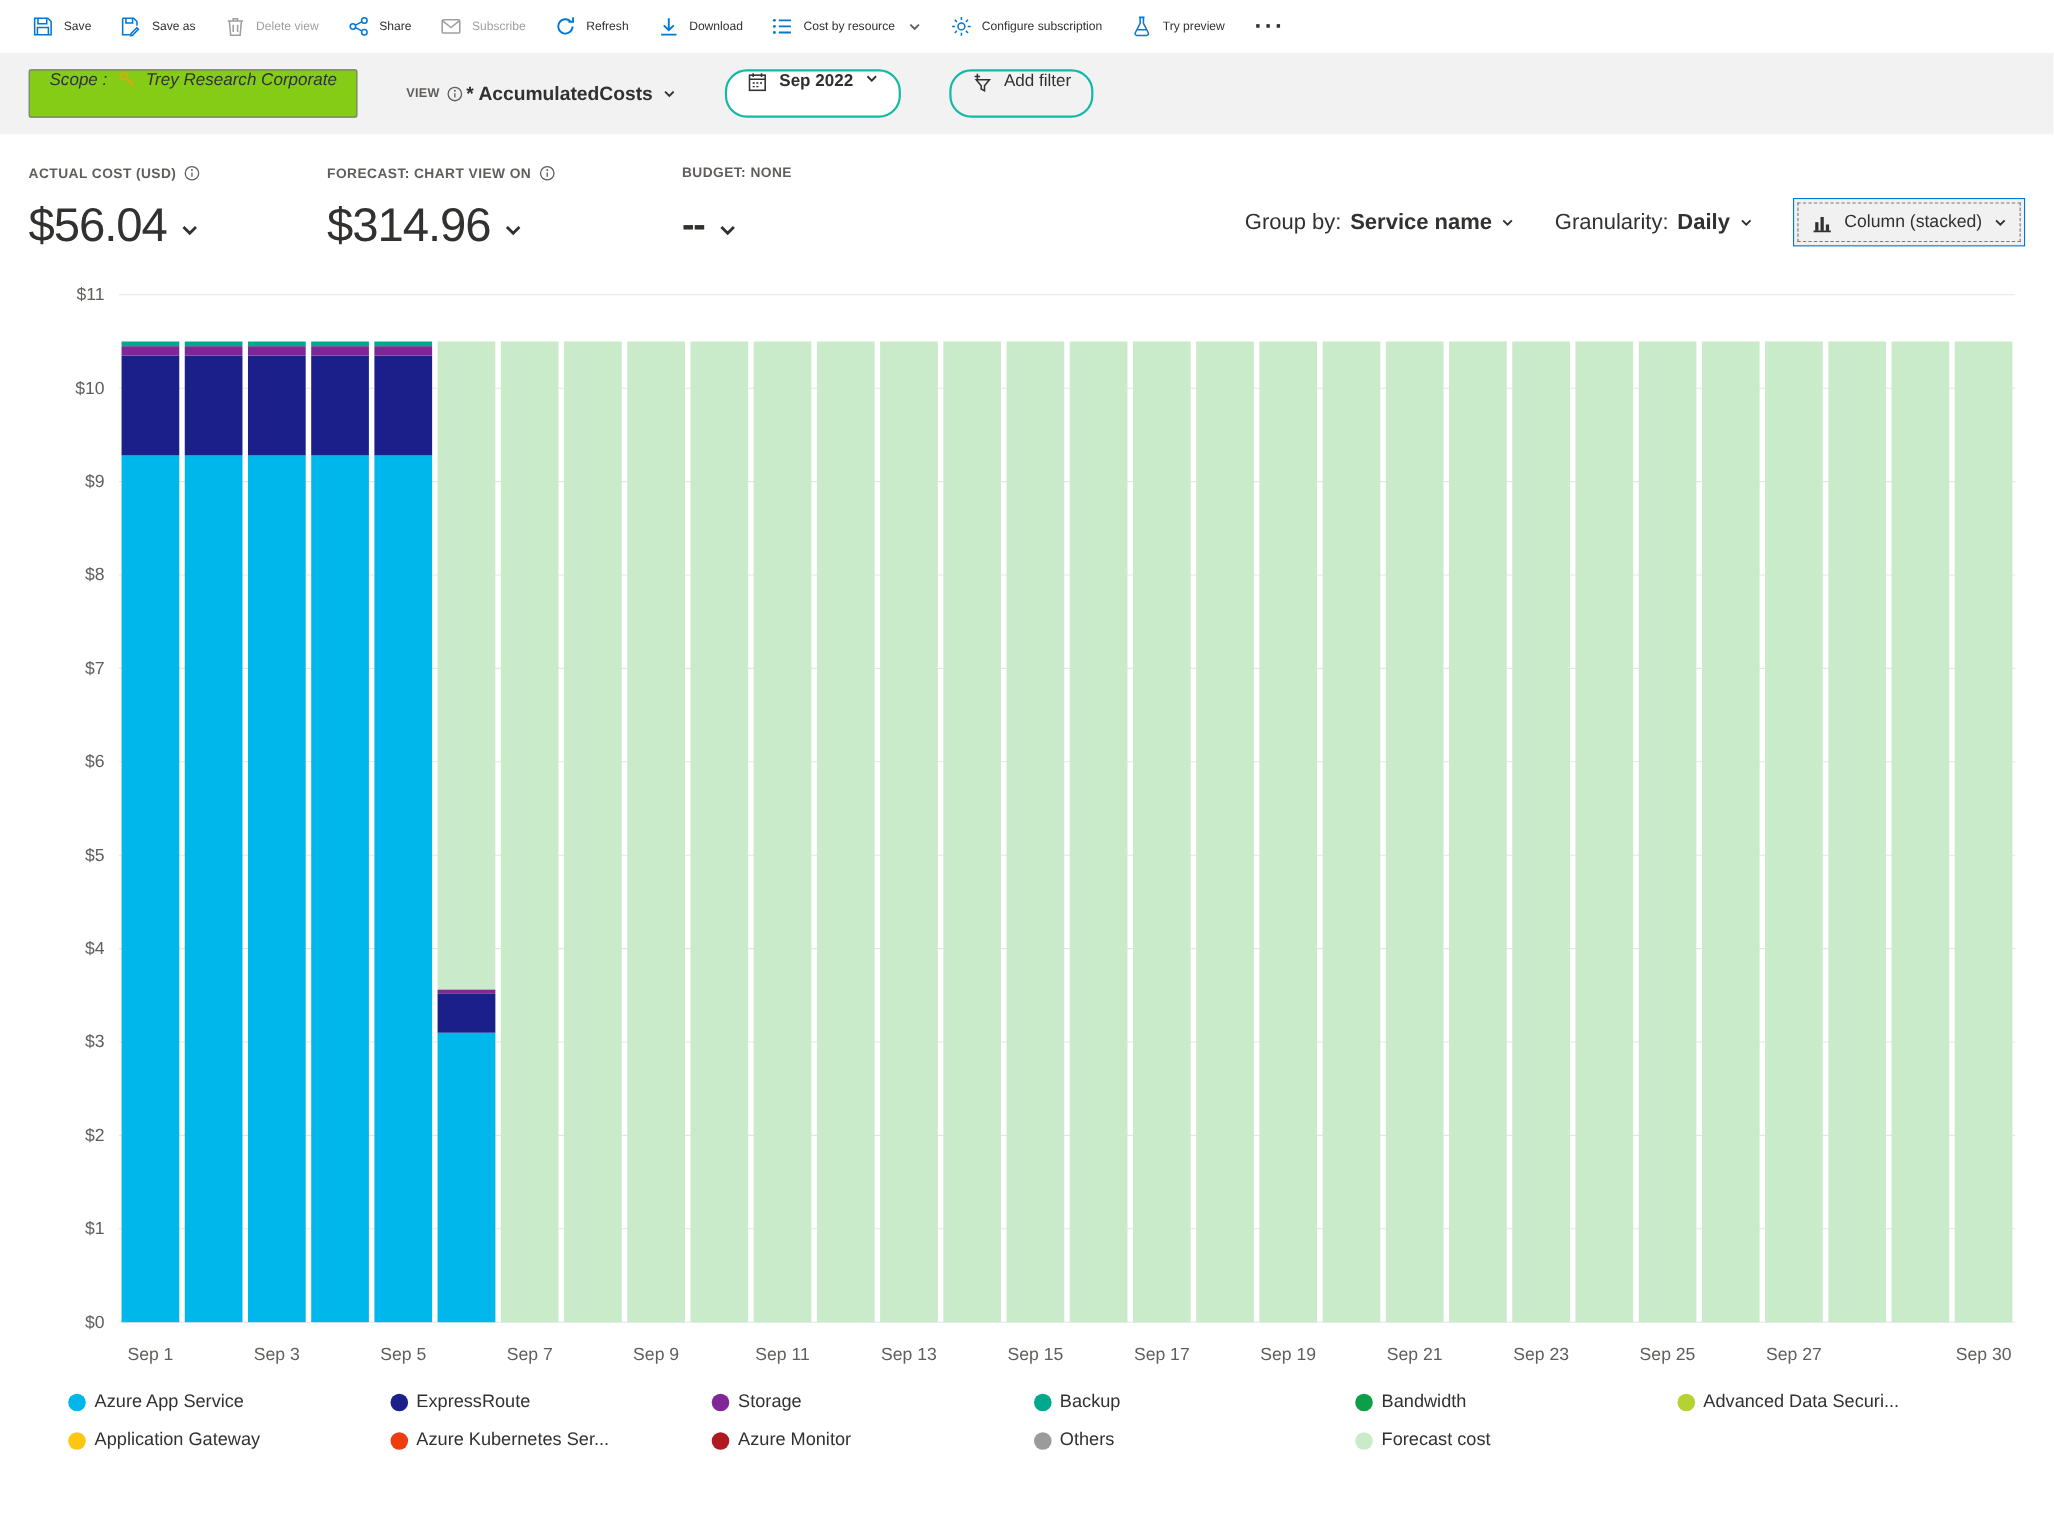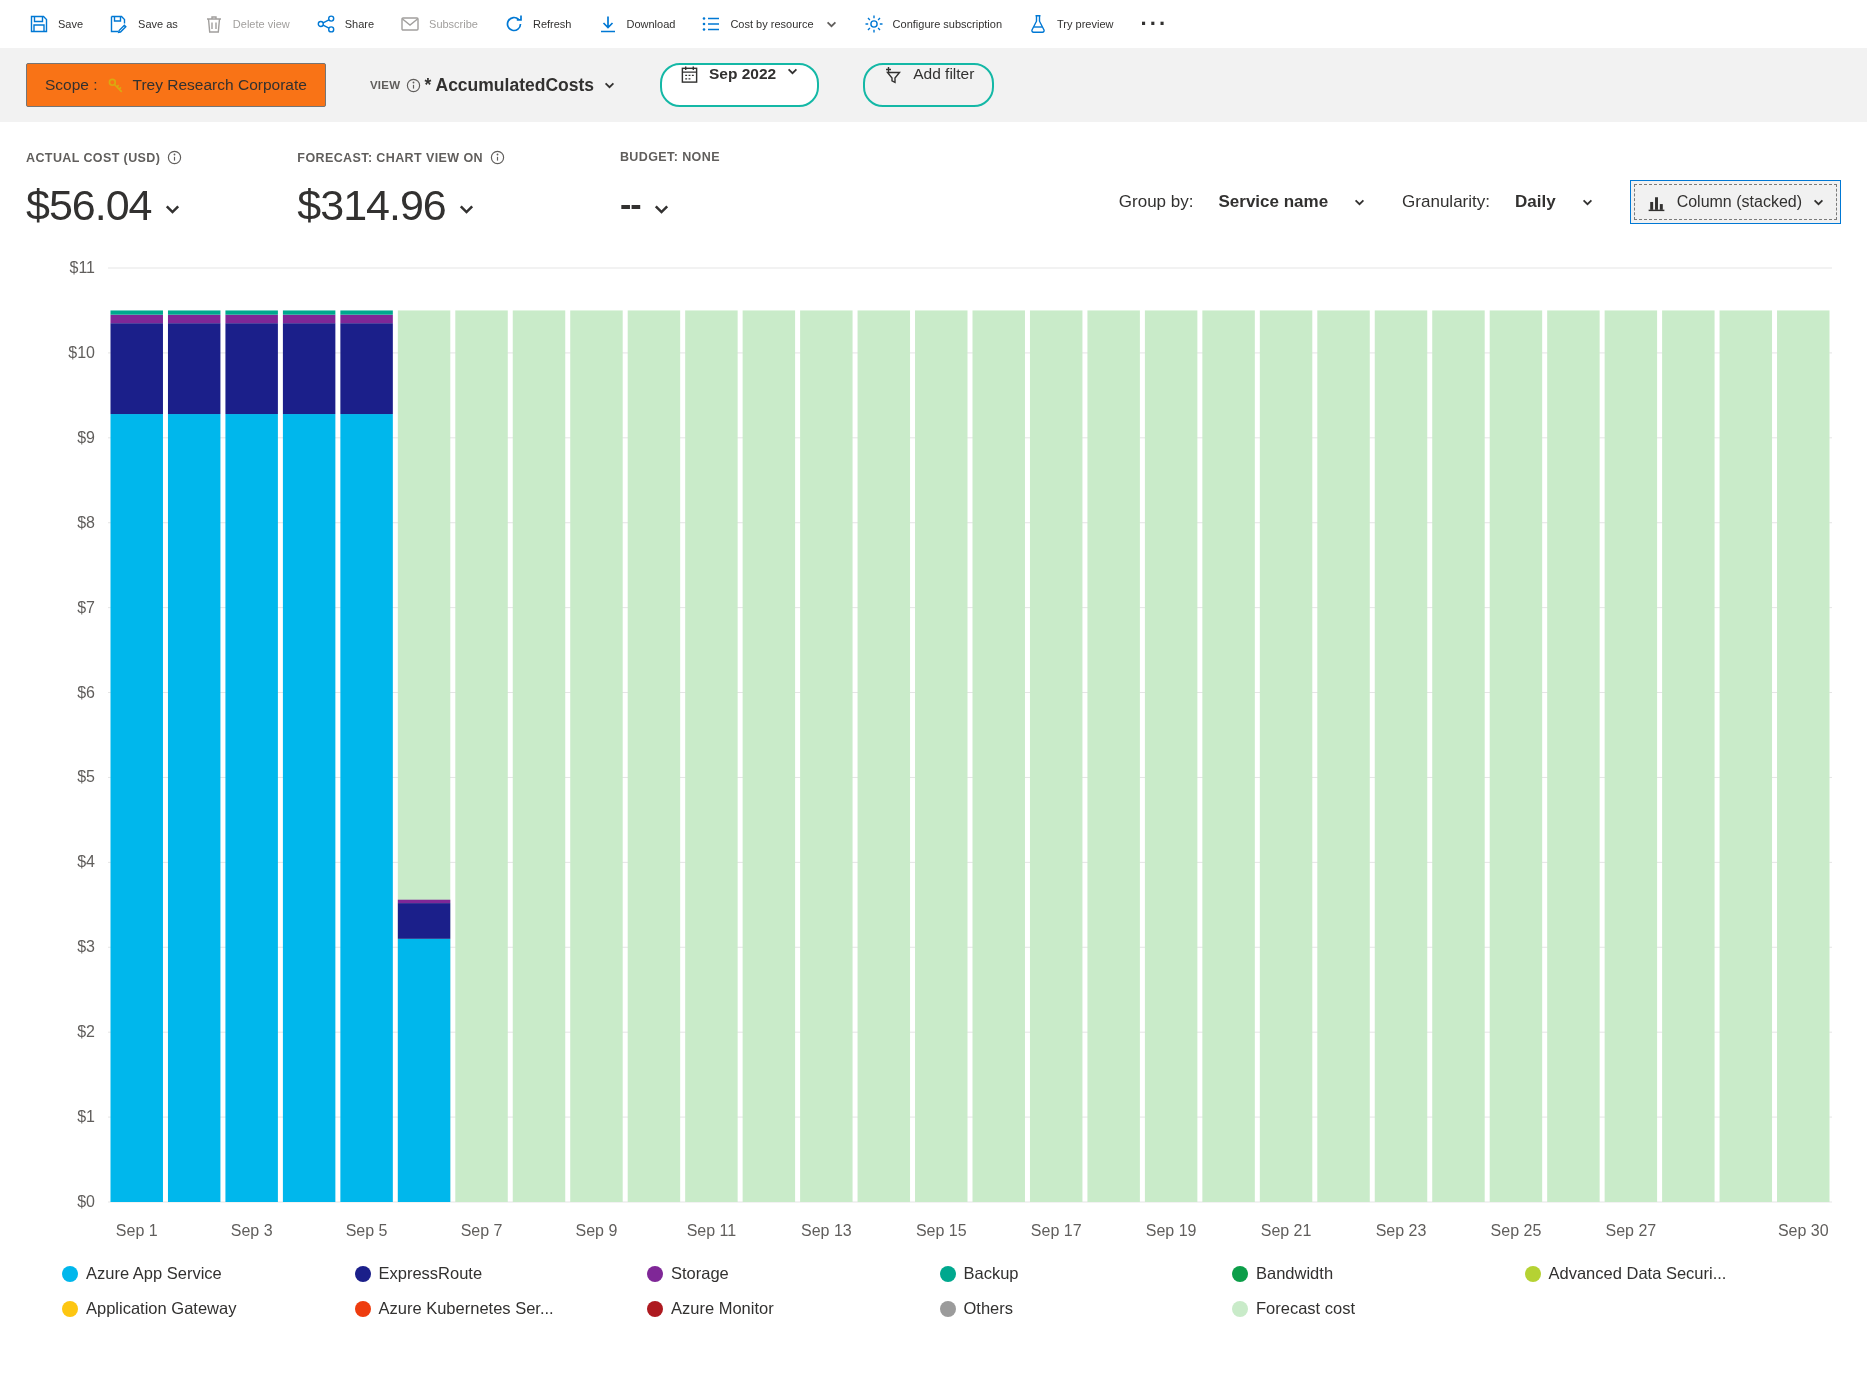--- a/index.html
+++ b/index.html
@@ -12,22 +12,22 @@
            font-size:11px;color:#323130;white-space:nowrap;}
   .tb-item.disabled{color:#a19f9d;cursor:default;}
   .tb-icon{width:20px;height:20px;color:#0078d4;flex:0 0 auto;}
   .tb-item.disabled .tb-icon{color:#a19f9d;}
   .tb-chev{width:13px;height:13px;color:#605e5c;margin-left:2px;}
   .tb-more{font-size:22px;font-weight:700;letter-spacing:2px;padding:0 14px;}
   .icon svg,.tb-icon svg,.tb-chev svg{width:100%;height:100%;display:block;}
 
   
   .filter-bar{height:74px;background:#f2f2f2;display:flex;align-items:center;padding:0 26px;gap:44px;}
-  .scope-pill{display:flex;align-items:center;gap:9px;background:#f97316;border:1px solid #757575;
-              border-radius:2px;height:42px;padding:0 18px;font-size:15.5px;color:#323130;cursor:pointer;}
+  .scope-pill{display:flex;gap:9px;background:#84cc16;border:1px solid #757575;
+              border-radius:2px;height:42px;padding:0 18px;font-size:15.5px;color:#323130;cursor:pointer;font-style:italic;}
   .key{width:17px;height:17px;color:#dba910;}
   .view-block{display:flex;gap:3px;cursor:pointer;}
   .view-head{display:flex;align-items:center;gap:6px;font-size:11.5px;font-weight:700;color:#605e5c;letter-spacing:.3px;}
   .view-value-row{display:flex;align-items:center;gap:9px;font-size:17.5px;font-weight:700;color:#323130;}
   .pill{display:flex;align-items:flex-start;gap:10px;background:#fff;border:2px solid #14b8a6;border-radius:20px;
         height:40px;padding:0 18px;font-size:15.5px;color:#323130;cursor:pointer;}
   .date-pill{font-weight:700;}
   .add-filter{background:transparent;}
   .cal{width:19px;height:19px;color:#323130;}
   .funnel{width:20px;height:20px;color:#323130;}
@@ -38,21 +38,21 @@
   .kpi-row{display:flex;align-items:flex-start;padding:28px 26px 0 26px;}
   .kpi{margin-right:115px;}
   .kpi-label-row{display:flex;align-items:center;gap:7px;font-size:12.5px;font-weight:700;
                  color:#605e5c;letter-spacing:.4px;}
   .kpi-value-row{display:flex;align-items:flex-end;gap:11px;margin-top:18px;cursor:pointer;}
   .kpi-value{font-size:43px;font-weight:400;line-height:1.05;color:#323130;letter-spacing:-1px;}
   .kpi.budget .kpi-value{font-size:34px;font-weight:700;line-height:1.35;}
   .chev-big{width:19px;height:19px;color:#323130;margin-bottom:9px;}
 
   .controls{margin-left:auto;display:flex;align-items:center;gap:36px;margin-top:30px;}
-  .control{display:flex;align-items:center;gap:25px;font-size:17px;color:#323130;cursor:pointer;}
+  .control{display:flex;align-items:center;gap:8px;font-size:20px;color:#323130;cursor:pointer;}
   .ctl-value{font-weight:700;}
   .chart-type-btn{display:flex;align-items:center;gap:10px;height:44px;padding:0 15px;background:#f1f1f1;
                   border:1px solid #0078d4;outline:1.5px dashed #7a7a7a;outline-offset:-5px;
                   font-size:16px;color:#323130;cursor:pointer;font-family:inherit;}
   .col-icon{width:21px;height:21px;color:#323130;}
 
   
   .chart-wrap{margin:26px 10px 0 30px;}
   .chart-wrap svg{font-family:inherit;}
 

